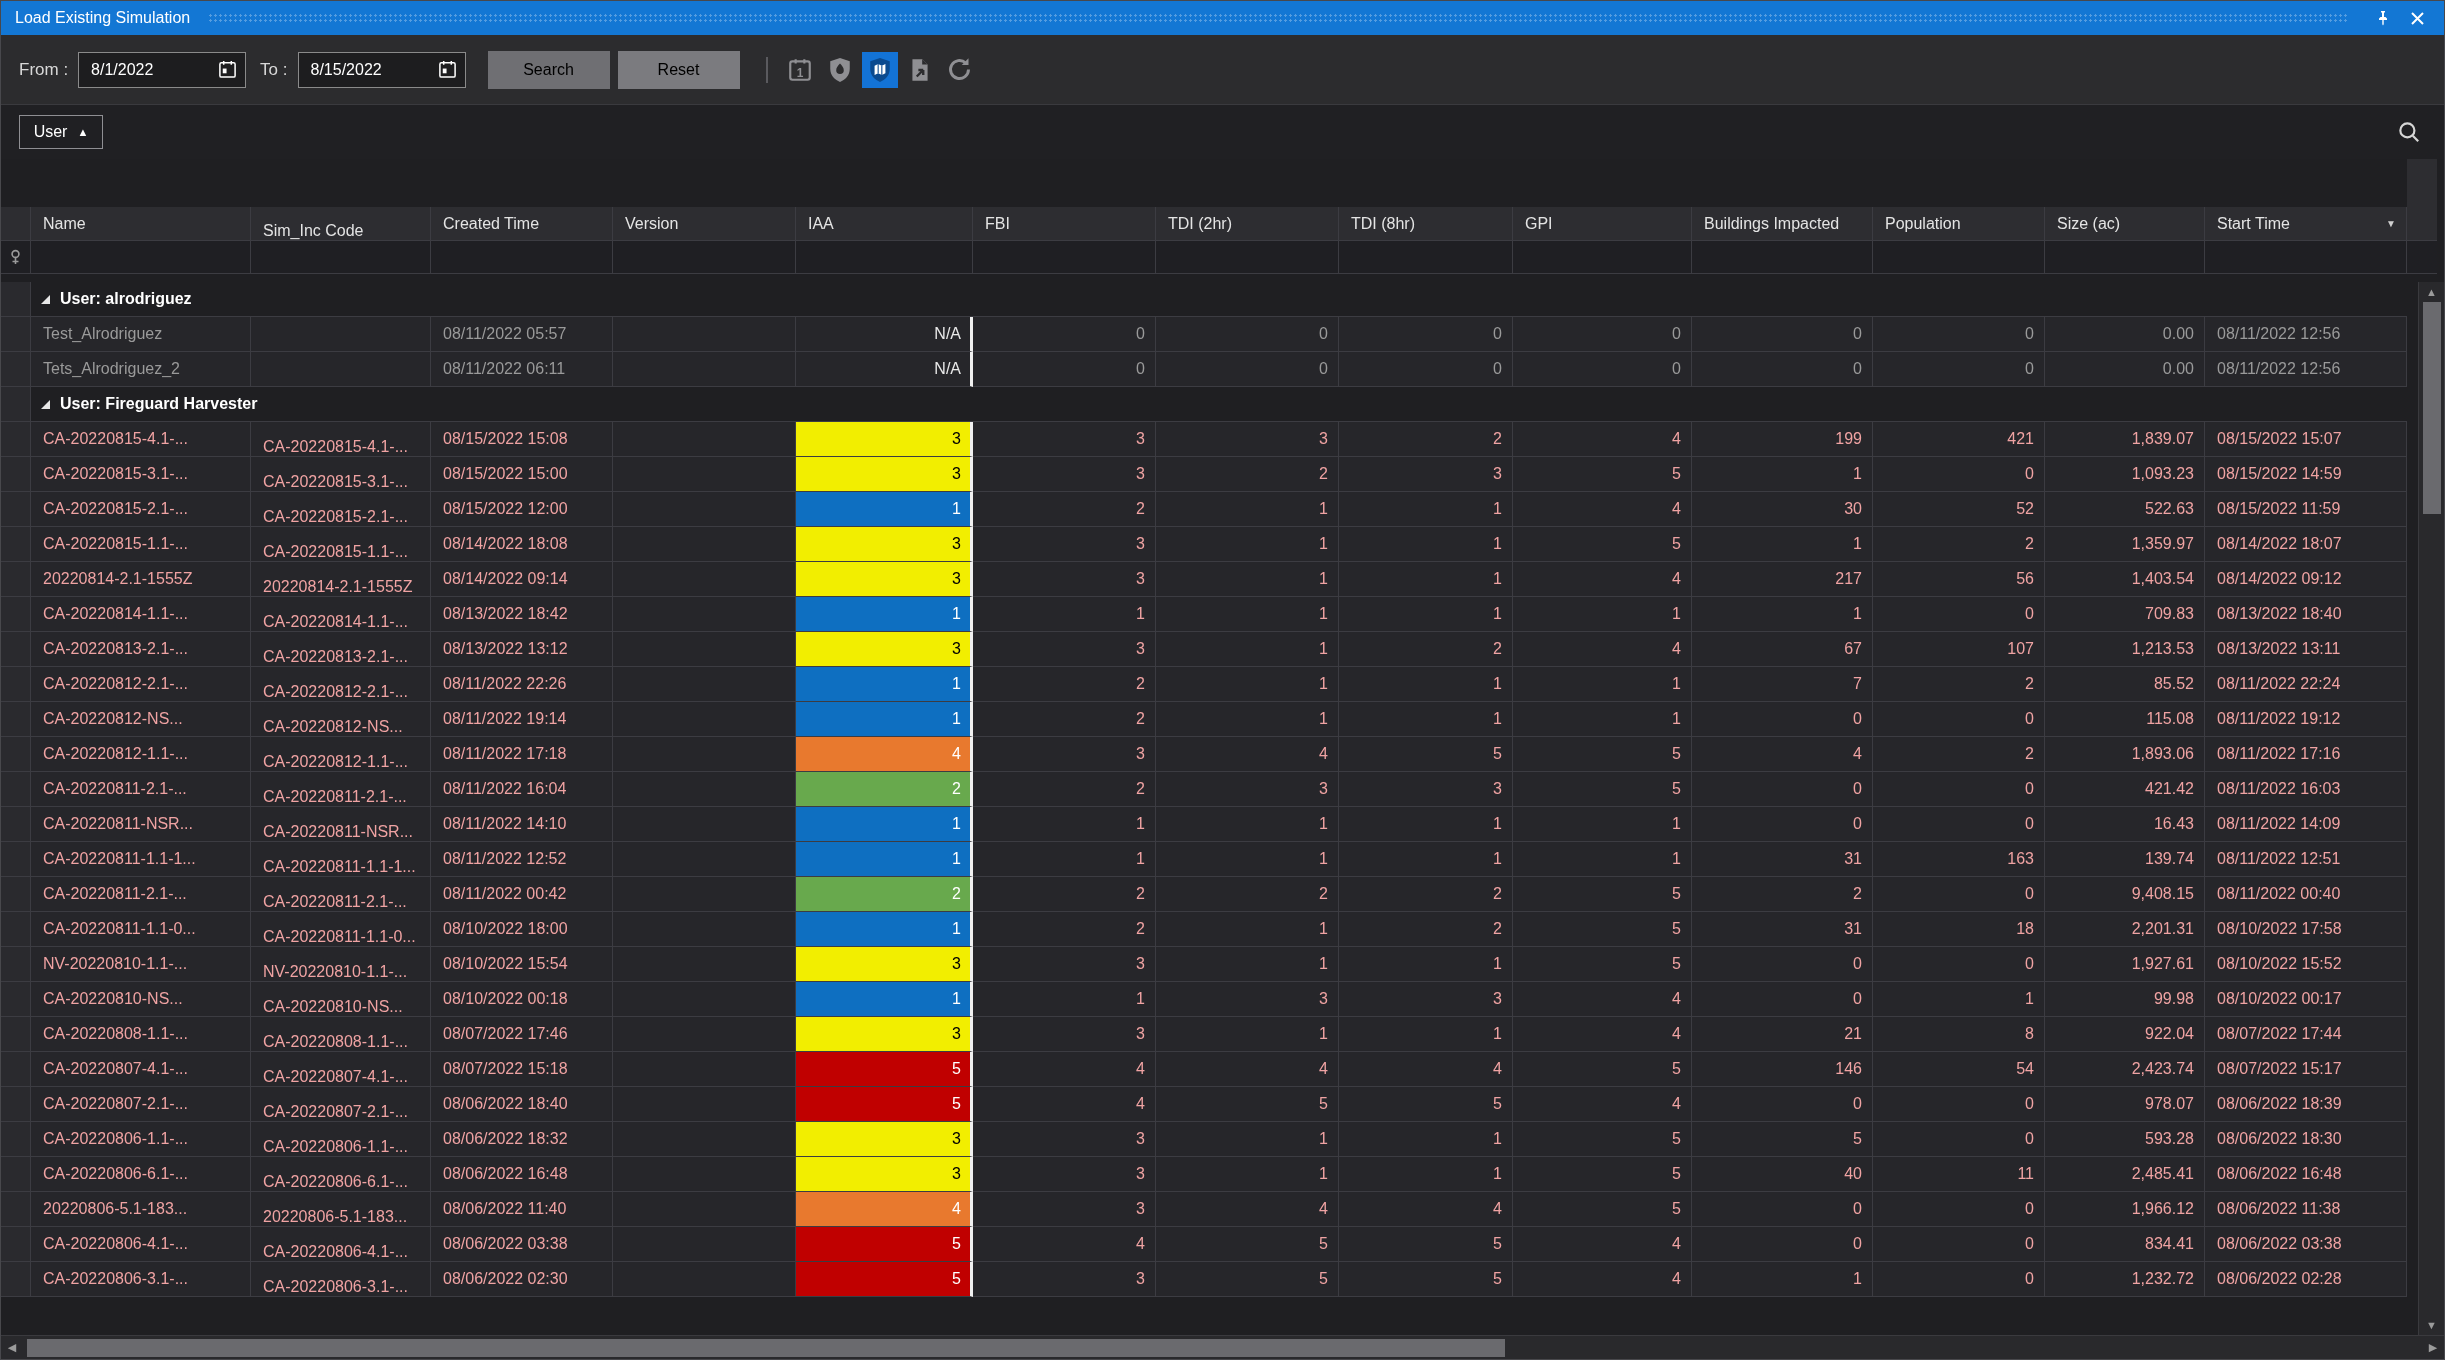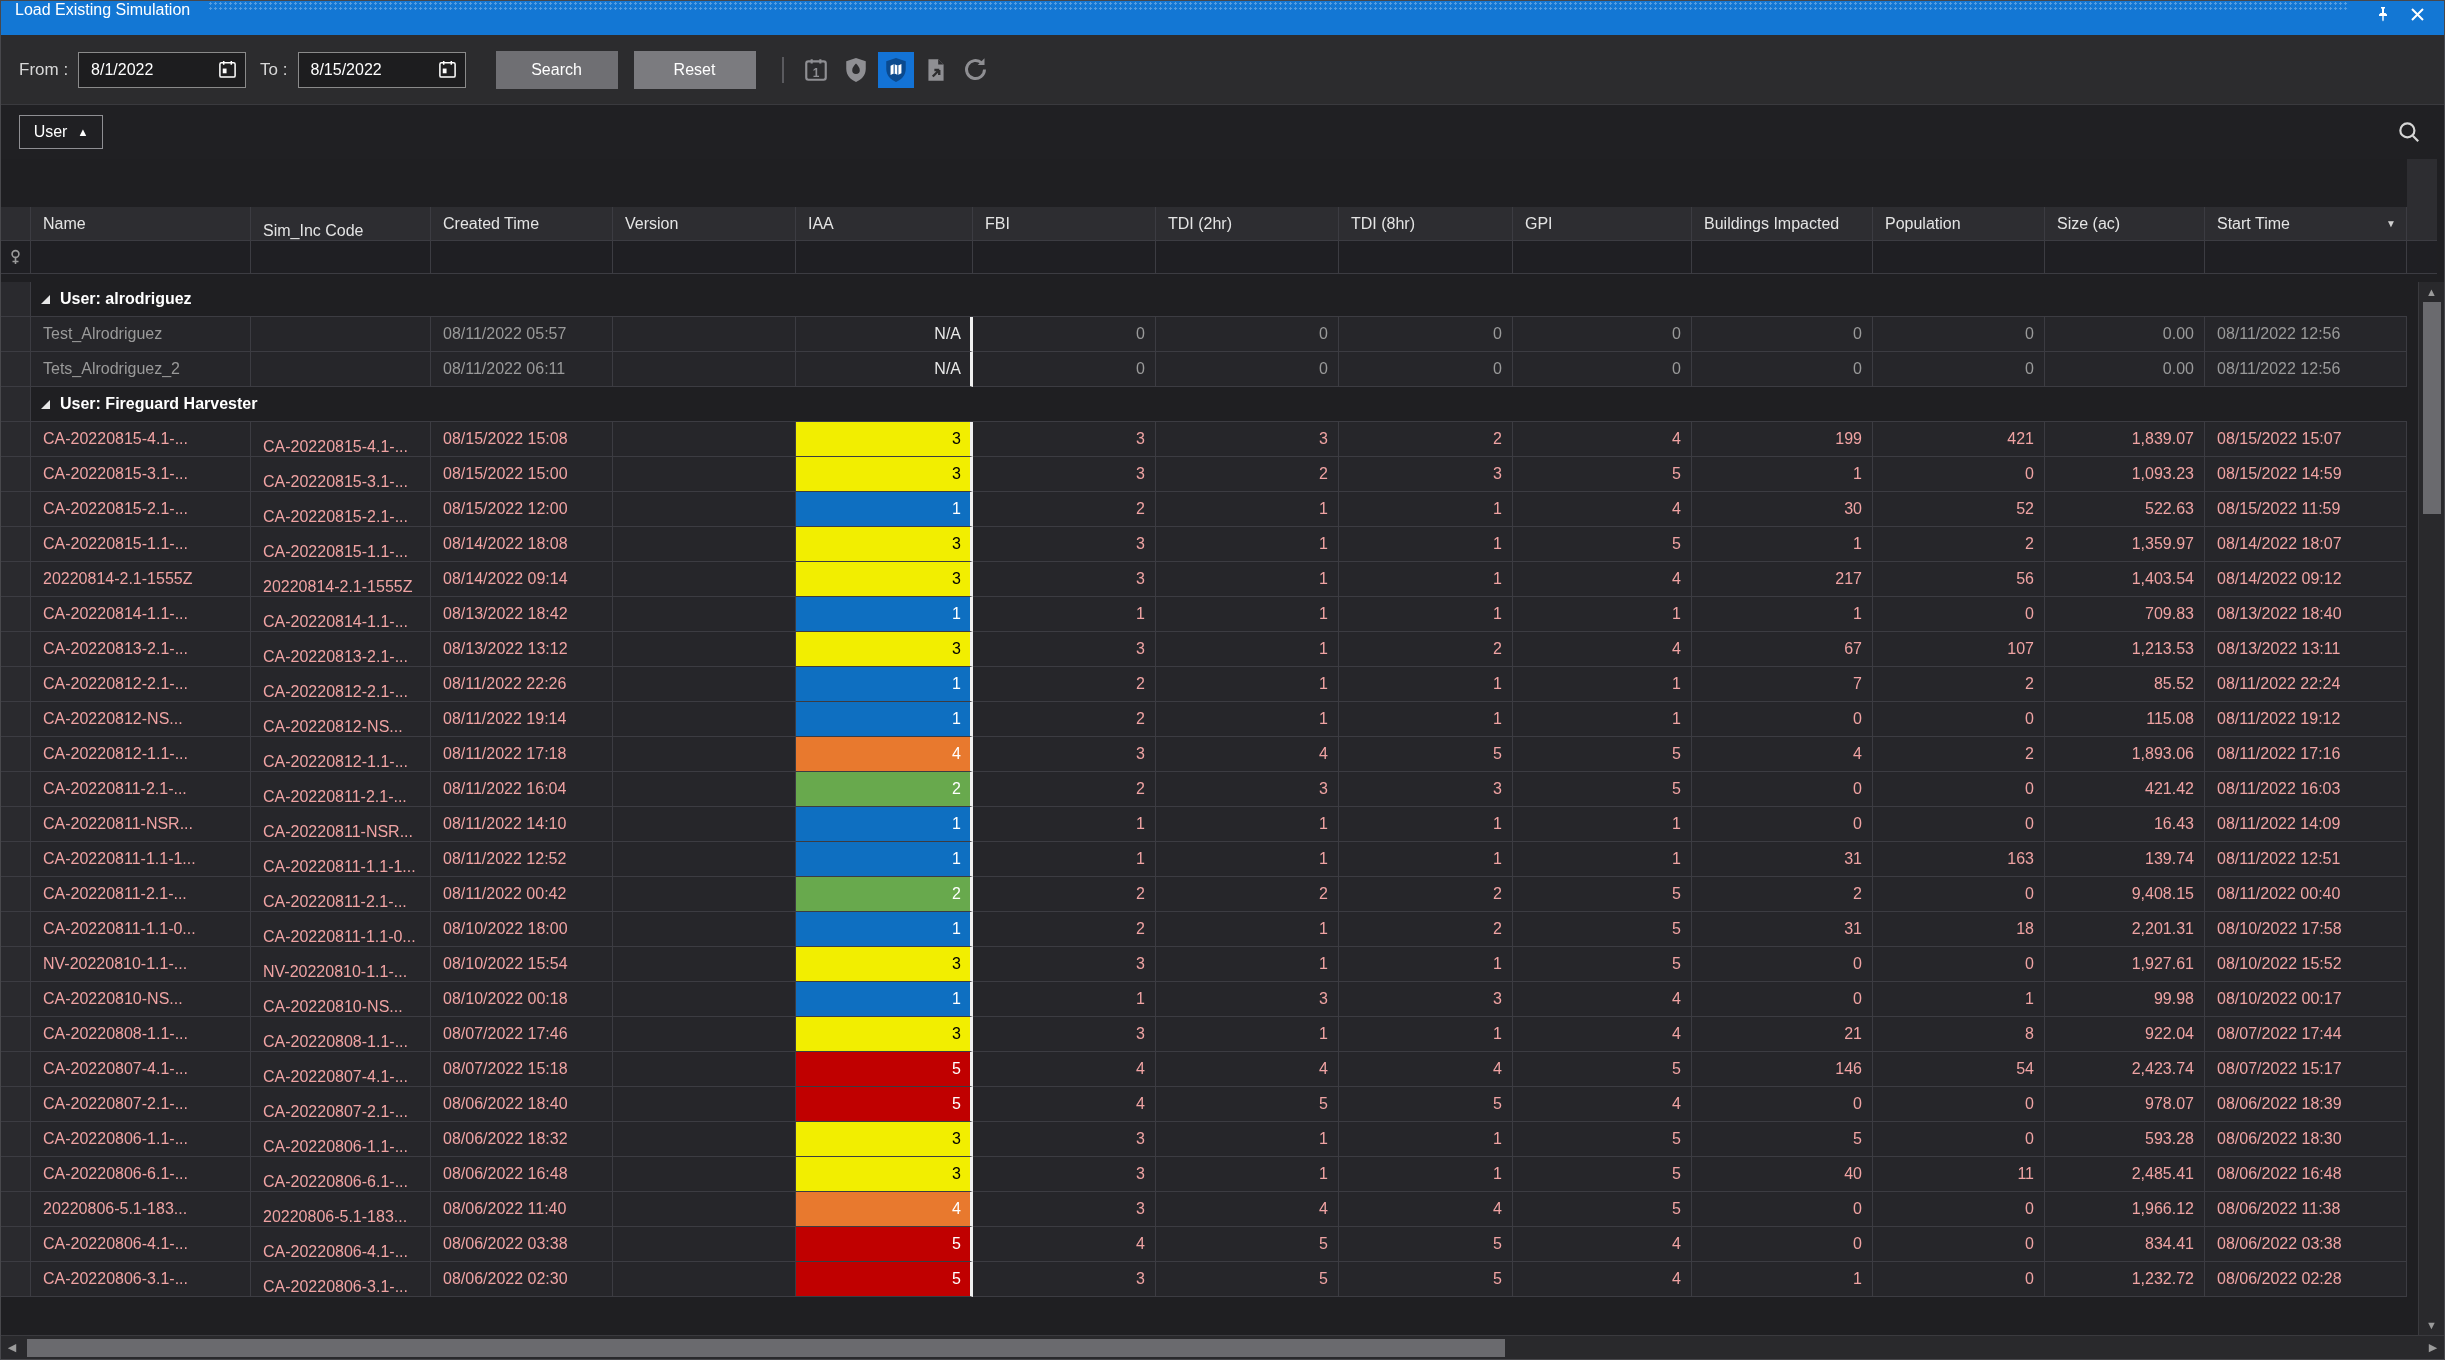--- a/index.html
+++ b/index.html
@@ -18,30 +18,30 @@
     --text:#e4e4e4;
     --btn:#6f6f73;
     --btn2:#7b7b7f;
     --thumb:#6a6a6e;
     --track:#29292c;
   }
   *{box-sizing:border-box;margin:0;padding:0;font-family:"Liberation Sans",sans-serif;}
   body{background:#111;margin:0;}
   .window{width:2445px;height:1360px;background:var(--win-bg);border:1px solid #48484c;display:flex;flex-direction:column;overflow:hidden;}
   
-  .titlebar{height:34px;background:var(--titlebar);display:flex;align-items:flex-start;padding:0 10px 0 14px;flex-shrink:0;position:relative;}
+  .titlebar{height:34px;background:var(--titlebar);display:flex;align-items:center;padding:0 10px 0 14px;flex-shrink:0;position:relative;}
   .titlebar .title{color:#fff;font-size:16px;white-space:nowrap;z-index:2;}
   .titlebar .grip{flex:1;height:10px;margin:0 18px;background-image:radial-gradient(rgba(255,255,255,.28) 1.2px,transparent 1.3px);background-size:5px 5px;}
   .tb-btn{width:34px;height:26px;display:flex;align-items:center;justify-content:center;cursor:pointer;}
   
   .toolbar{height:70px;background:var(--toolbar-bg);display:flex;align-items:center;padding:0 18px;flex-shrink:0;border-bottom:1px solid #3a3a3e;}
   .lbl{color:#d8d8d8;font-size:17px;margin-right:10px;}
   .datefield{width:168px;height:36px;background:#1d1d1f;border:1px solid #8a8a8a;display:flex;align-items:center;padding:0 8px 0 12px;margin-right:14px;}
   .datefield .dateval{color:#fff;font-size:16px;flex:1;}
-  .btn{height:38px;width:122px;border:none;color:#ffffff;font-size:16px;margin-left:16px;cursor:pointer;display:flex;align-items:center;justify-content:center;}
+  .btn{height:38px;width:122px;border:none;color:#000000;font-size:16px;margin-left:8px;cursor:pointer;display:flex;align-items:center;justify-content:center;}
   .btn.search{background:var(--btn);}
   .btn.reset{background:var(--btn2);}
   .tb-sep{width:2px;height:26px;background:#5a5a5e;margin:0 14px 0 26px;}
   .icon-tile{width:36px;height:36px;display:flex;align-items:center;justify-content:center;margin-right:4px;cursor:pointer;}
   .icon-tile.active{background:#1373d6;}
   
   .grouppanel{height:54px;background:var(--panel-bg);display:flex;align-items:center;padding:0 22px 0 18px;flex-shrink:0;}
   .group-chip{height:34px;min-width:84px;border:1px solid #8f8f93;color:#fff;font-size:16px;display:flex;align-items:center;justify-content:center;gap:10px;padding:0 12px;cursor:pointer;background:transparent;}
   .group-chip .arrow{font-size:11px;color:#fff;}
   .panel-spacer{flex:1;}

